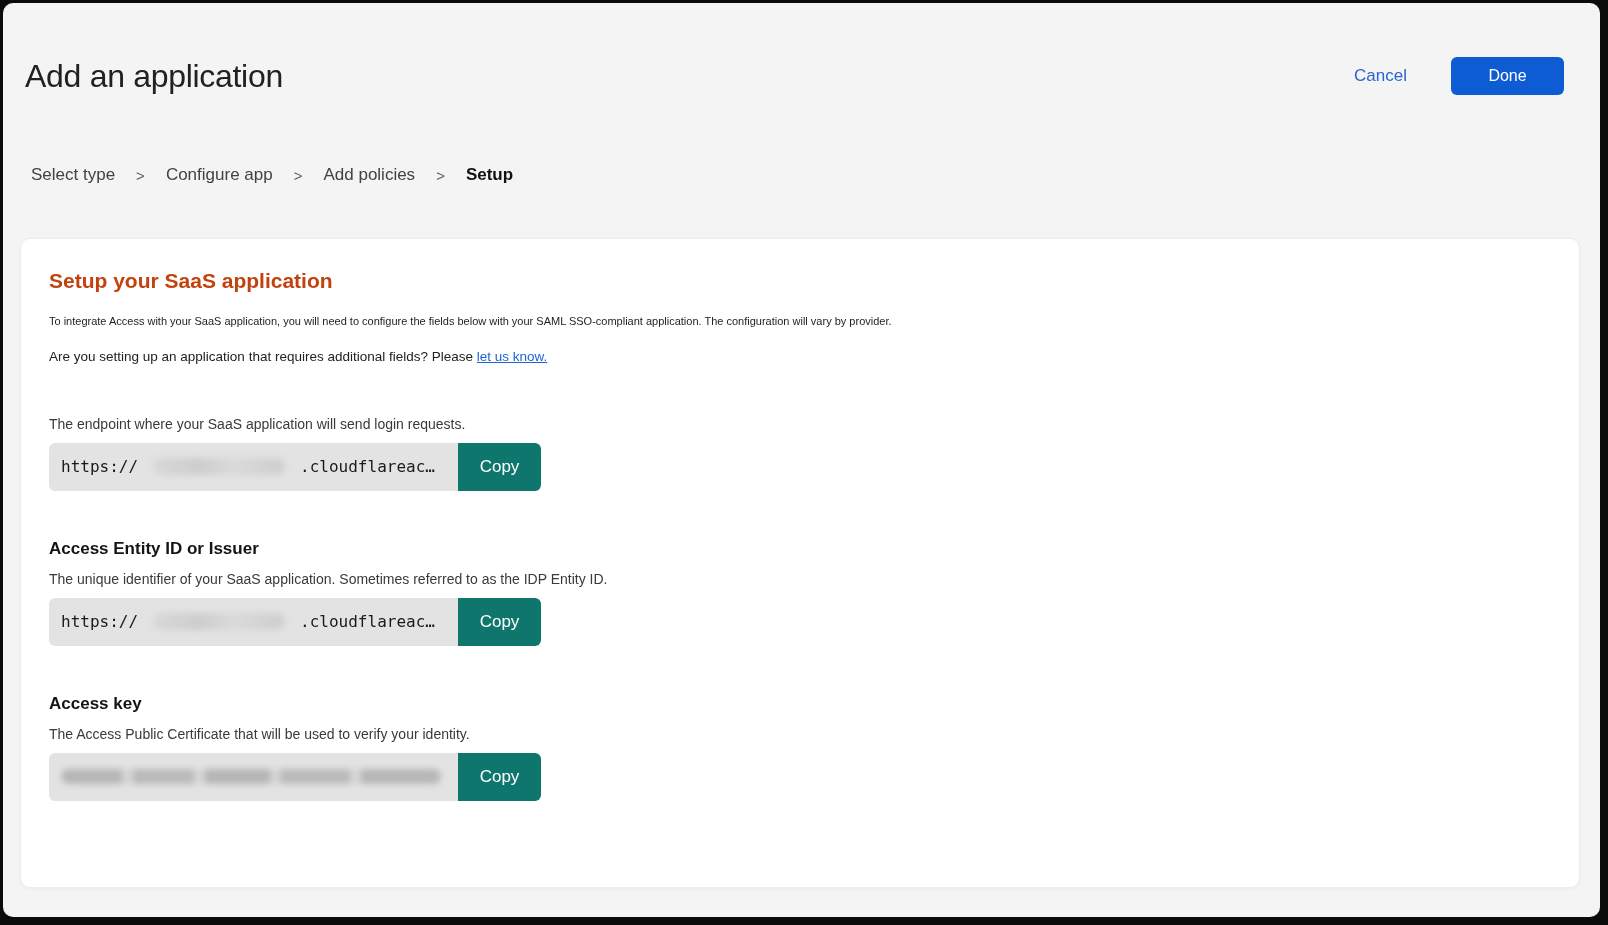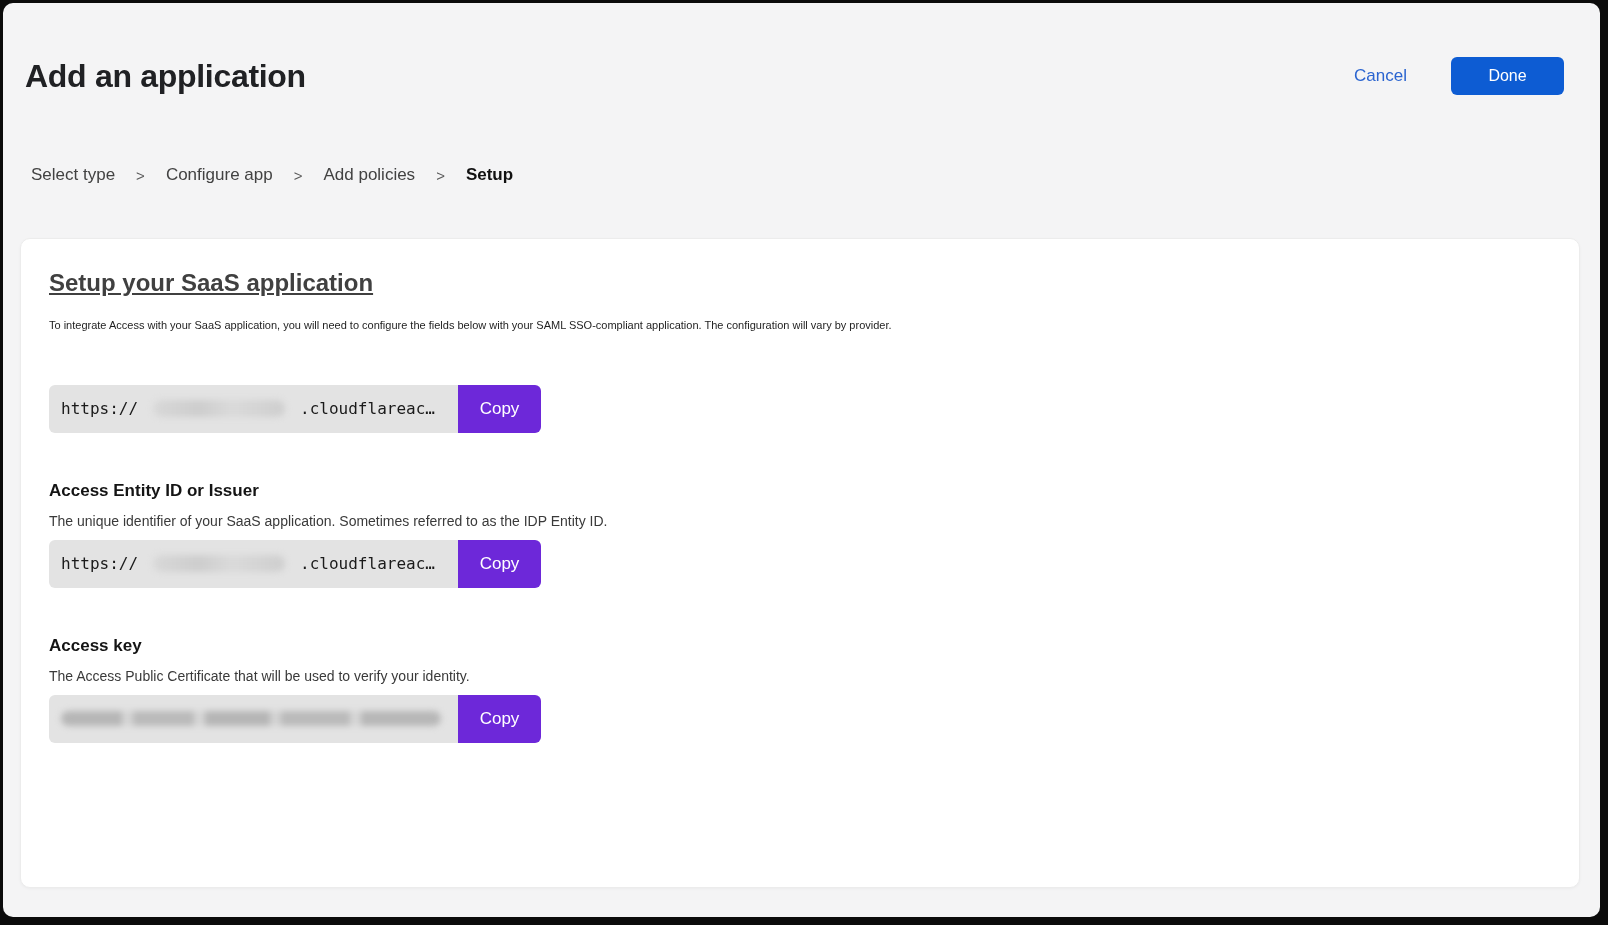--- a/index.html
+++ b/index.html
@@ -20,21 +20,21 @@
   }
   
   .header {
     display: flex;
     align-items: center;
     justify-content: space-between;
     padding: 54px 36px 0 22px;
   }
   .page-title {
     font-size: 32px;
-    font-weight: 700;
+    font-weight: 400;
     color: #202124;
     letter-spacing: -0.3px;
   }
   .header-actions {
     display: flex;
     gap: 44px;
   }
   .cancel-link {
     font-size: 17px;
     color: #2a64d0;
@@ -72,24 +72,23 @@
     margin: 53px 20px 0 17px;
     width: 1560px;
     height: 650px;
     background: #ffffff;
     border: 1px solid #ececec;
     border-radius: 10px;
     box-shadow: 0 1px 3px rgba(0,0,0,0.04);
     padding: 30px 28px;
   }
   .card-heading {
-    font-size: 24px;
+    font-size: 21px;
     font-weight: 700;
-    color: #404040;
-    text-decoration: underline;
+    color: #c2410c;
   }
   .card-intro {
     margin-top: 22px;
     font-size: 11px;
     color: #1e1e1e;
     line-height: 1.25;
   }
   .card-note {
     margin-top: 20px;
     font-size: 13.5px;
@@ -129,21 +128,21 @@
     font-family: "DejaVu Sans Mono", "Liberation Mono", monospace;
     font-size: 16px;
     color: #1a1a1a;
     white-space: nowrap;
     overflow: hidden;
     cursor: text;
     gap: 12px;
   }
   .copy-btn {
     width: 83px;
-    background: #6d28d9;
+    background: #0f766e;
     color: #ffffff;
     border: none;
     border-radius: 0 6px 6px 0;
     font-size: 17px;
     font-family: "Liberation Sans", sans-serif;
     cursor: pointer;
   }
   
   .redact-mid {
     display: inline-block;
@@ -187,22 +186,24 @@
     <span class="crumb">Configure app</span>
     <span class="crumb-sep">&gt;</span>
     <span class="crumb">Add policies</span>
     <span class="crumb-sep">&gt;</span>
     <span class="crumb active">Setup</span>
   </nav>
 
   <section class="card">
     <h2 class="card-heading">Setup your SaaS application</h2>
     <p class="card-intro">To integrate Access with your SaaS application, you will need to configure the fields below with your SAML SSO-compliant application. The configuration will vary by provider.</p>
+    <p class="card-note"><span>Are you setting up an application that requires additional fields? Please </span><a class="note-link">let us know.</a></p>
 
     <div class="field-section">
+      <p class="field-desc">The endpoint where your SaaS application will send login requests.</p>
       <div class="field-row">
         <div class="value-box">
           <span>https://</span>
           <span class="redact-mid"></span>
           <span>.cloudflareac…</span>
         </div>
         <button class="copy-btn">Copy</button>
       </div>
     </div>
 

